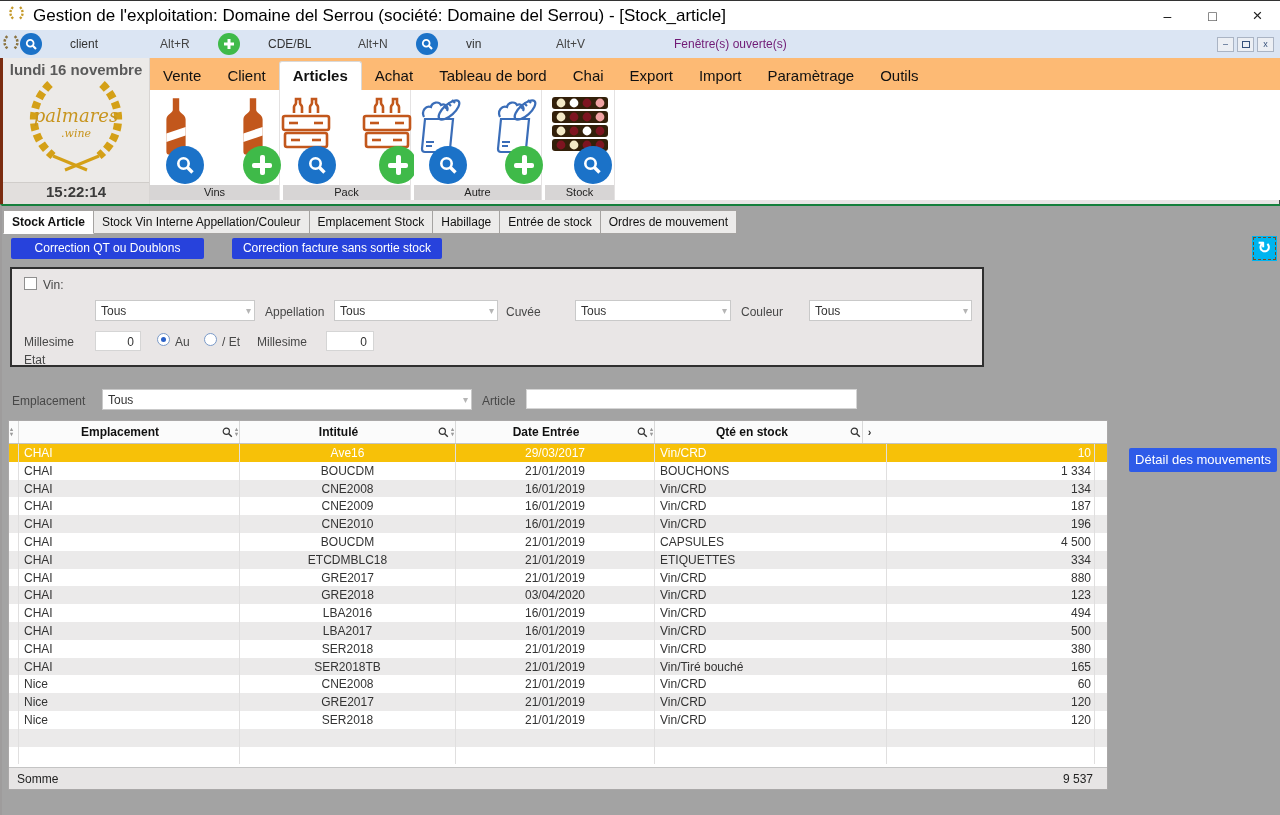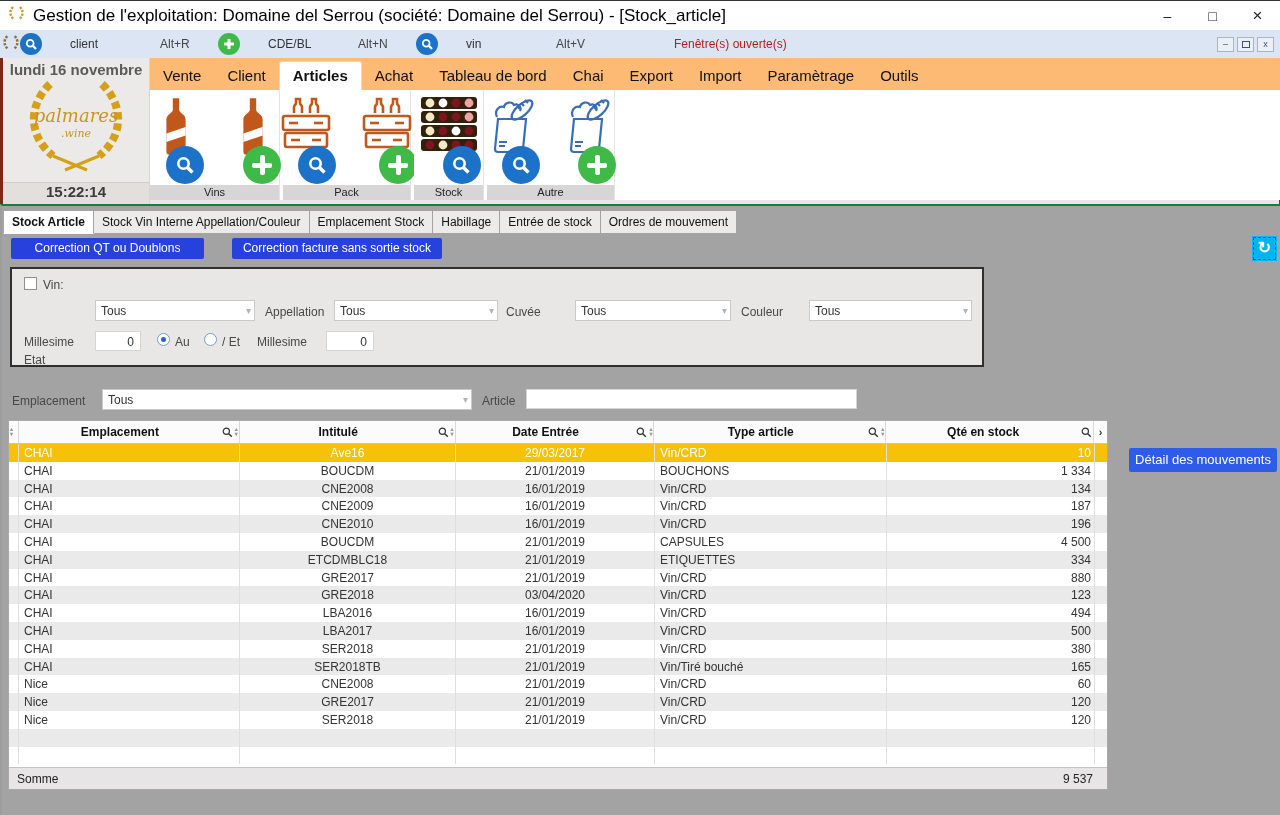--- a/index.html
+++ b/index.html
@@ -14,21 +14,21 @@
   .win-btn { width:45px; height:100%; display:flex; align-items:center; justify-content:center; font-size:14px; color:#222; cursor:default; }
 
   
   .quickbar { position:absolute; left:0; top:30px; width:1280px; height:28px; background:#dbe5f3; display:flex; align-items:center; font-size:12px; color:#333; }
   .qb-item { display:flex; align-items:center; }
   .qb-label { width:118px; padding-left:28px; }
   .qb-short { width:58px; color:#444; }
   .circle-badge { width:22px; height:22px; border-radius:50%; display:inline-flex; align-items:center; justify-content:center; flex:0 0 auto; }
   .circle-badge.blue { background:#1b72c8; }
   .circle-badge.green { background:#3fba49; }
-  .qb-windows { margin-left:60px; color:#b91c1c; }
+  .qb-windows { margin-left:60px; color:#701a75; }
   .mdi-controls { margin-left:auto; margin-right:6px; display:flex; gap:3px; }
   .mdi-btn { width:17px; height:15px; background:#eceff4; border:1px solid #aab4c4; font-size:9px; color:#35507a; display:flex; align-items:center; justify-content:center; }
   .restore-glyph { position:relative; width:8px; height:7px; }
   .restore-glyph::before { content:""; position:absolute; right:0; top:0; width:6px; height:5px; border:1px solid #35507a; }
   .restore-glyph::after { content:""; position:absolute; left:0; bottom:0; width:6px; height:5px; border:1px solid #35507a; background:#eceff4; }
 
   
   .edge-stripe { position:absolute; left:0; top:58px; width:3px; height:146px; background:#7b2c10; }
   .sidebar { position:absolute; left:3px; top:58px; width:147px; height:146px; background:#eceae8; border-right:1px solid #d8d5d3; }
   .sb-date { font-size:15px; font-weight:bold; color:#5a5a5a; text-align:center; padding-top:3px; }
@@ -249,20 +249,51 @@
           <line x1="11" y1="26" x2="20" y2="26"></line>
           <line x1="36" y1="26" x2="45" y2="26"></line>
           <line x1="13" y1="43" x2="22" y2="43"></line>
           <line x1="34" y1="43" x2="43" y2="43"></line>
         </svg>
       <span class="badge plus">
           <span class="plus-glyph"></span>
         </span>
     </div>
     <div class="g-label">Pack</div>
+  </div>
+
+  <div class="rb-group g-autre">
+    <div class="rb-icon">
+      <svg width="50" height="62" viewBox="0 0 50 60" fill="none" stroke="#3a6db8" stroke-width="2.2">
+          <ellipse cx="34" cy="13" rx="13" ry="5.5" transform="rotate(-42 34 13)"></ellipse>
+          <path d="M29 9 l3 3 M33 6 l3 3 M37 3 l3 3"></path>
+          <path d="M9 20 c-3-6 2-12 7-10 c1-5 8-6 10-2 c4-2 8 2 6 6"></path>
+          <path d="M10 22 L7 52 a3 3 0 0 0 3 3 h22 a3 3 0 0 0 3 -3 L38 22 Z"></path>
+          <path d="M11 45 h8 M11 49 h6"></path>
+        </svg>
+      <span class="badge search">
+          <svg width="21" height="21" viewBox="0 0 21 21">
+            <circle cx="8.5" cy="8.5" r="5.2" fill="none" stroke="#fff" stroke-width="2.6"></circle>
+            <line x1="12.5" y1="12.5" x2="17.5" y2="17.5" stroke="#fff" stroke-width="3.4"></line>
+          </svg>
+        </span>
+    </div>
+    <div class="rb-icon">
+      <svg width="50" height="62" viewBox="0 0 50 60" fill="none" stroke="#3a6db8" stroke-width="2.2">
+          <ellipse cx="34" cy="13" rx="13" ry="5.5" transform="rotate(-42 34 13)"></ellipse>
+          <path d="M29 9 l3 3 M33 6 l3 3 M37 3 l3 3"></path>
+          <path d="M9 20 c-3-6 2-12 7-10 c1-5 8-6 10-2 c4-2 8 2 6 6"></path>
+          <path d="M10 22 L7 52 a3 3 0 0 0 3 3 h22 a3 3 0 0 0 3 -3 L38 22 Z"></path>
+          <path d="M11 45 h8 M11 49 h6"></path>
+        </svg>
+      <span class="badge plus">
+          <span class="plus-glyph"></span>
+        </span>
+    </div>
+    <div class="g-label">Autre</div>
   </div>
 
   <div class="rb-group g-stock">
     <div class="rb-icon" style="width:60px;">
       <svg width="58" height="60" viewBox="0 0 58 60">
         <rect x="1" y="1" width="56" height="12" rx="3" fill="#33200a"></rect>
           <rect x="1" y="15" width="56" height="12" rx="3" fill="#33200a"></rect>
           <rect x="1" y="29" width="56" height="12" rx="3" fill="#33200a"></rect>
           <rect x="1" y="43" width="56" height="12" rx="3" fill="#33200a"></rect>
         <circle cx="10" cy="7" r="4.4" fill="#f3e9c6"></circle>
@@ -284,51 +315,20 @@
       </svg>
       <span class="badge search">
           <svg width="21" height="21" viewBox="0 0 21 21">
             <circle cx="8.5" cy="8.5" r="5.2" fill="none" stroke="#fff" stroke-width="2.6"></circle>
             <line x1="12.5" y1="12.5" x2="17.5" y2="17.5" stroke="#fff" stroke-width="3.4"></line>
           </svg>
         </span>
     </div>
     <div class="g-label">Stock</div>
   </div>
-
-  <div class="rb-group g-autre">
-    <div class="rb-icon">
-      <svg width="50" height="62" viewBox="0 0 50 60" fill="none" stroke="#3a6db8" stroke-width="2.2">
-          <ellipse cx="34" cy="13" rx="13" ry="5.5" transform="rotate(-42 34 13)"></ellipse>
-          <path d="M29 9 l3 3 M33 6 l3 3 M37 3 l3 3"></path>
-          <path d="M9 20 c-3-6 2-12 7-10 c1-5 8-6 10-2 c4-2 8 2 6 6"></path>
-          <path d="M10 22 L7 52 a3 3 0 0 0 3 3 h22 a3 3 0 0 0 3 -3 L38 22 Z"></path>
-          <path d="M11 45 h8 M11 49 h6"></path>
-        </svg>
-      <span class="badge search">
-          <svg width="21" height="21" viewBox="0 0 21 21">
-            <circle cx="8.5" cy="8.5" r="5.2" fill="none" stroke="#fff" stroke-width="2.6"></circle>
-            <line x1="12.5" y1="12.5" x2="17.5" y2="17.5" stroke="#fff" stroke-width="3.4"></line>
-          </svg>
-        </span>
-    </div>
-    <div class="rb-icon">
-      <svg width="50" height="62" viewBox="0 0 50 60" fill="none" stroke="#3a6db8" stroke-width="2.2">
-          <ellipse cx="34" cy="13" rx="13" ry="5.5" transform="rotate(-42 34 13)"></ellipse>
-          <path d="M29 9 l3 3 M33 6 l3 3 M37 3 l3 3"></path>
-          <path d="M9 20 c-3-6 2-12 7-10 c1-5 8-6 10-2 c4-2 8 2 6 6"></path>
-          <path d="M10 22 L7 52 a3 3 0 0 0 3 3 h22 a3 3 0 0 0 3 -3 L38 22 Z"></path>
-          <path d="M11 45 h8 M11 49 h6"></path>
-        </svg>
-      <span class="badge plus">
-          <span class="plus-glyph"></span>
-        </span>
-    </div>
-    <div class="g-label">Autre</div>
-  </div>
 </div>
 
 <div class="main">
 
   <div class="tabstrip">
     <div class="ts-tab selected">Stock Article</div>
     <div class="ts-tab">Stock Vin Interne Appellation/Couleur</div>
     <div class="ts-tab">Emplacement Stock</div>
     <div class="ts-tab">Habillage</div>
     <div class="ts-tab">Entrée de stock</div>
@@ -395,30 +395,20 @@
       <div class="gh-cell cw2">
           <span class="lbl">Date Entrée</span>
           <span class="mag">
             <svg width="11" height="11" viewBox="0 0 11 11">
               <circle cx="4.3" cy="4.3" r="3.1" fill="none" stroke="#333" stroke-width="1.2"></circle>
               <line x1="6.7" y1="6.7" x2="9.8" y2="9.8" stroke="#333" stroke-width="1.4"></line>
             </svg>
           </span>
           <span class="sortpair">▴<br>▾</span>
         </div>
-      <div class="gh-cell cw3">
-          <span class="lbl">Type article</span>
-          <span class="mag">
-            <svg width="11" height="11" viewBox="0 0 11 11">
-              <circle cx="4.3" cy="4.3" r="3.1" fill="none" stroke="#333" stroke-width="1.2"></circle>
-              <line x1="6.7" y1="6.7" x2="9.8" y2="9.8" stroke="#333" stroke-width="1.4"></line>
-            </svg>
-          </span>
-          <span class="sortpair">▴<br>▾</span>
-        </div>
       <div class="gh-cell cw4">
           <span class="lbl">Qté en stock</span>
           <span class="mag">
             <svg width="11" height="11" viewBox="0 0 11 11">
               <circle cx="4.3" cy="4.3" r="3.1" fill="none" stroke="#333" stroke-width="1.2"></circle>
               <line x1="6.7" y1="6.7" x2="9.8" y2="9.8" stroke="#333" stroke-width="1.4"></line>
             </svg>
           </span>
         </div>
       <div class="gh-cell gh-arrow">›</div>

